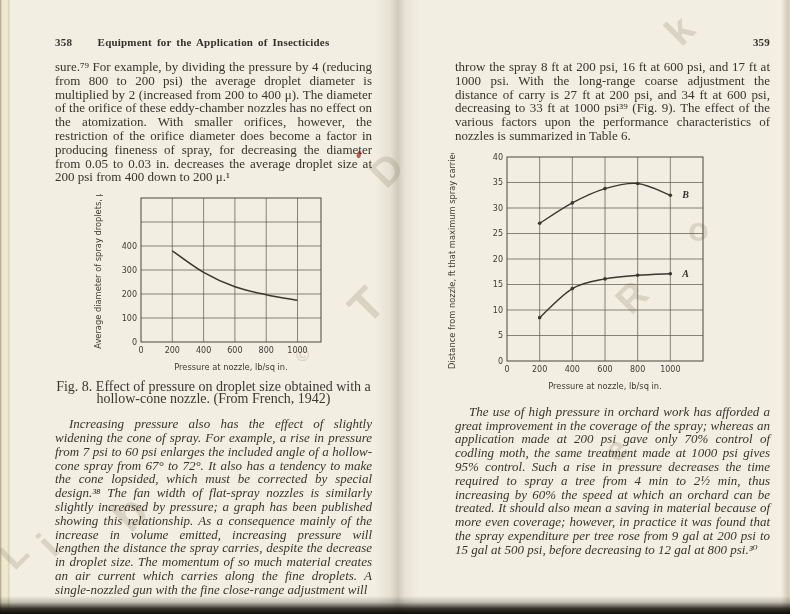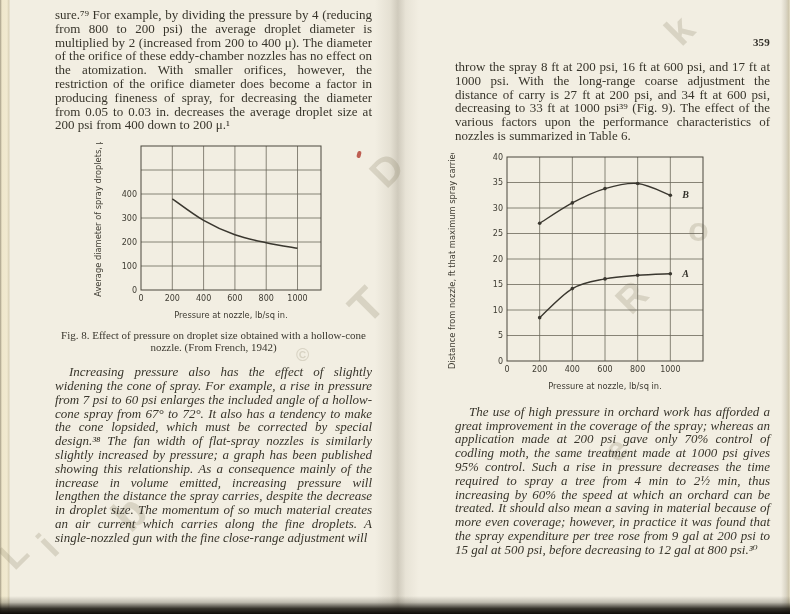--- a/index.html
+++ b/index.html
@@ -30,21 +30,21 @@
   .running-head .pagenum{position:absolute;top:0;font-weight:bold;}
   .pagenum.left{left:0;}
   .pagenum.right{right:0;text-align:right;}
 
   .body-text{font-size:13px;line-height:13.8px;text-align:justify;margin:8px 0 0 0;color:#37342a;}
   .body-text.indent{text-indent:14px;margin-top:12px;font-style:italic;}
 
   .fig{margin:10px 0 0 0;padding:0;}
   .fig-left svg{display:block;margin:0 auto;}
   .fig-right svg{display:block;margin-left:-10px;}
-  .caption{font-size:11px;line-height:12px;text-align:center;margin-top:7px;color:#3a372e;}
+  .caption{font-size:14px;line-height:12px;text-align:center;margin-top:7px;color:#3a372e;}
 
   .chart .tick{font:8px "DejaVu Sans","Liberation Sans",sans-serif;fill:#3e3b32;}
   .chart .axis-title{font:8.3px "DejaVu Sans","Liberation Sans",sans-serif;fill:#3e3b32;}
   .chart .series-label{font:italic bold 10px "Liberation Serif",serif;fill:#33312a;}
 </style>
 </head>
 <body>
 
 <div class="scan">
 
@@ -59,20 +59,24 @@
   <span class="wm" style="left:352px;top:282px;font-size:46px;">T</span>
   <span class="wm" style="left:668px;top:10px;font-size:40px;">k</span>
   <span class="wm" style="left:688px;top:212px;font-size:34px;transform:none;">o</span>
   <span class="wm" style="left:618px;top:278px;font-size:38px;">R</span>
   <span class="wm" style="left:606px;top:432px;font-size:34px;">e</span>
   <span class="wm" style="left:296px;top:346px;font-size:18px;transform:none;">©</span>
 
   <div class="red-mark"></div>
 
   <div class="page page-left">
+    <div class="running-head">
+      <span class="pagenum left">358</span>
+      <span class="head-title">Equipment for the Application of Insecticides</span>
+    </div>
 
     <p class="body-text">sure.⁷⁹  For example, by dividing the pressure by 4 (reducing from 800 to 200 psi) the average droplet diameter is multiplied by 2 (increased from 200 to 400 μ).  The diameter of the orifice of these eddy-chamber nozzles has no effect on the atomization. With smaller orifices, however, the restriction of the orifice diameter does become a factor in producing fineness of spray, for decreasing the diameter from 0.05 to 0.03 in. decreases the average droplet size at 200 psi from 400 down to 200 μ.¹</p>
 
     <figure class="fig fig-left">
       <svg class="chart" width="245" height="180" viewBox="0 0 245 180">
           <line x1="81.30434782608695" y1="4" x2="81.30434782608695" y2="148" stroke="#6b675b" stroke-width="0.8"></line>
           <line x1="112.6086956521739" y1="4" x2="112.6086956521739" y2="148" stroke="#6b675b" stroke-width="0.8"></line>
           <line x1="143.91304347826087" y1="4" x2="143.91304347826087" y2="148" stroke="#6b675b" stroke-width="0.8"></line>
           <line x1="175.2173913043478" y1="4" x2="175.2173913043478" y2="148" stroke="#6b675b" stroke-width="0.8"></line>
           <line x1="206.52173913043478" y1="4" x2="206.52173913043478" y2="148" stroke="#6b675b" stroke-width="0.8"></line>

